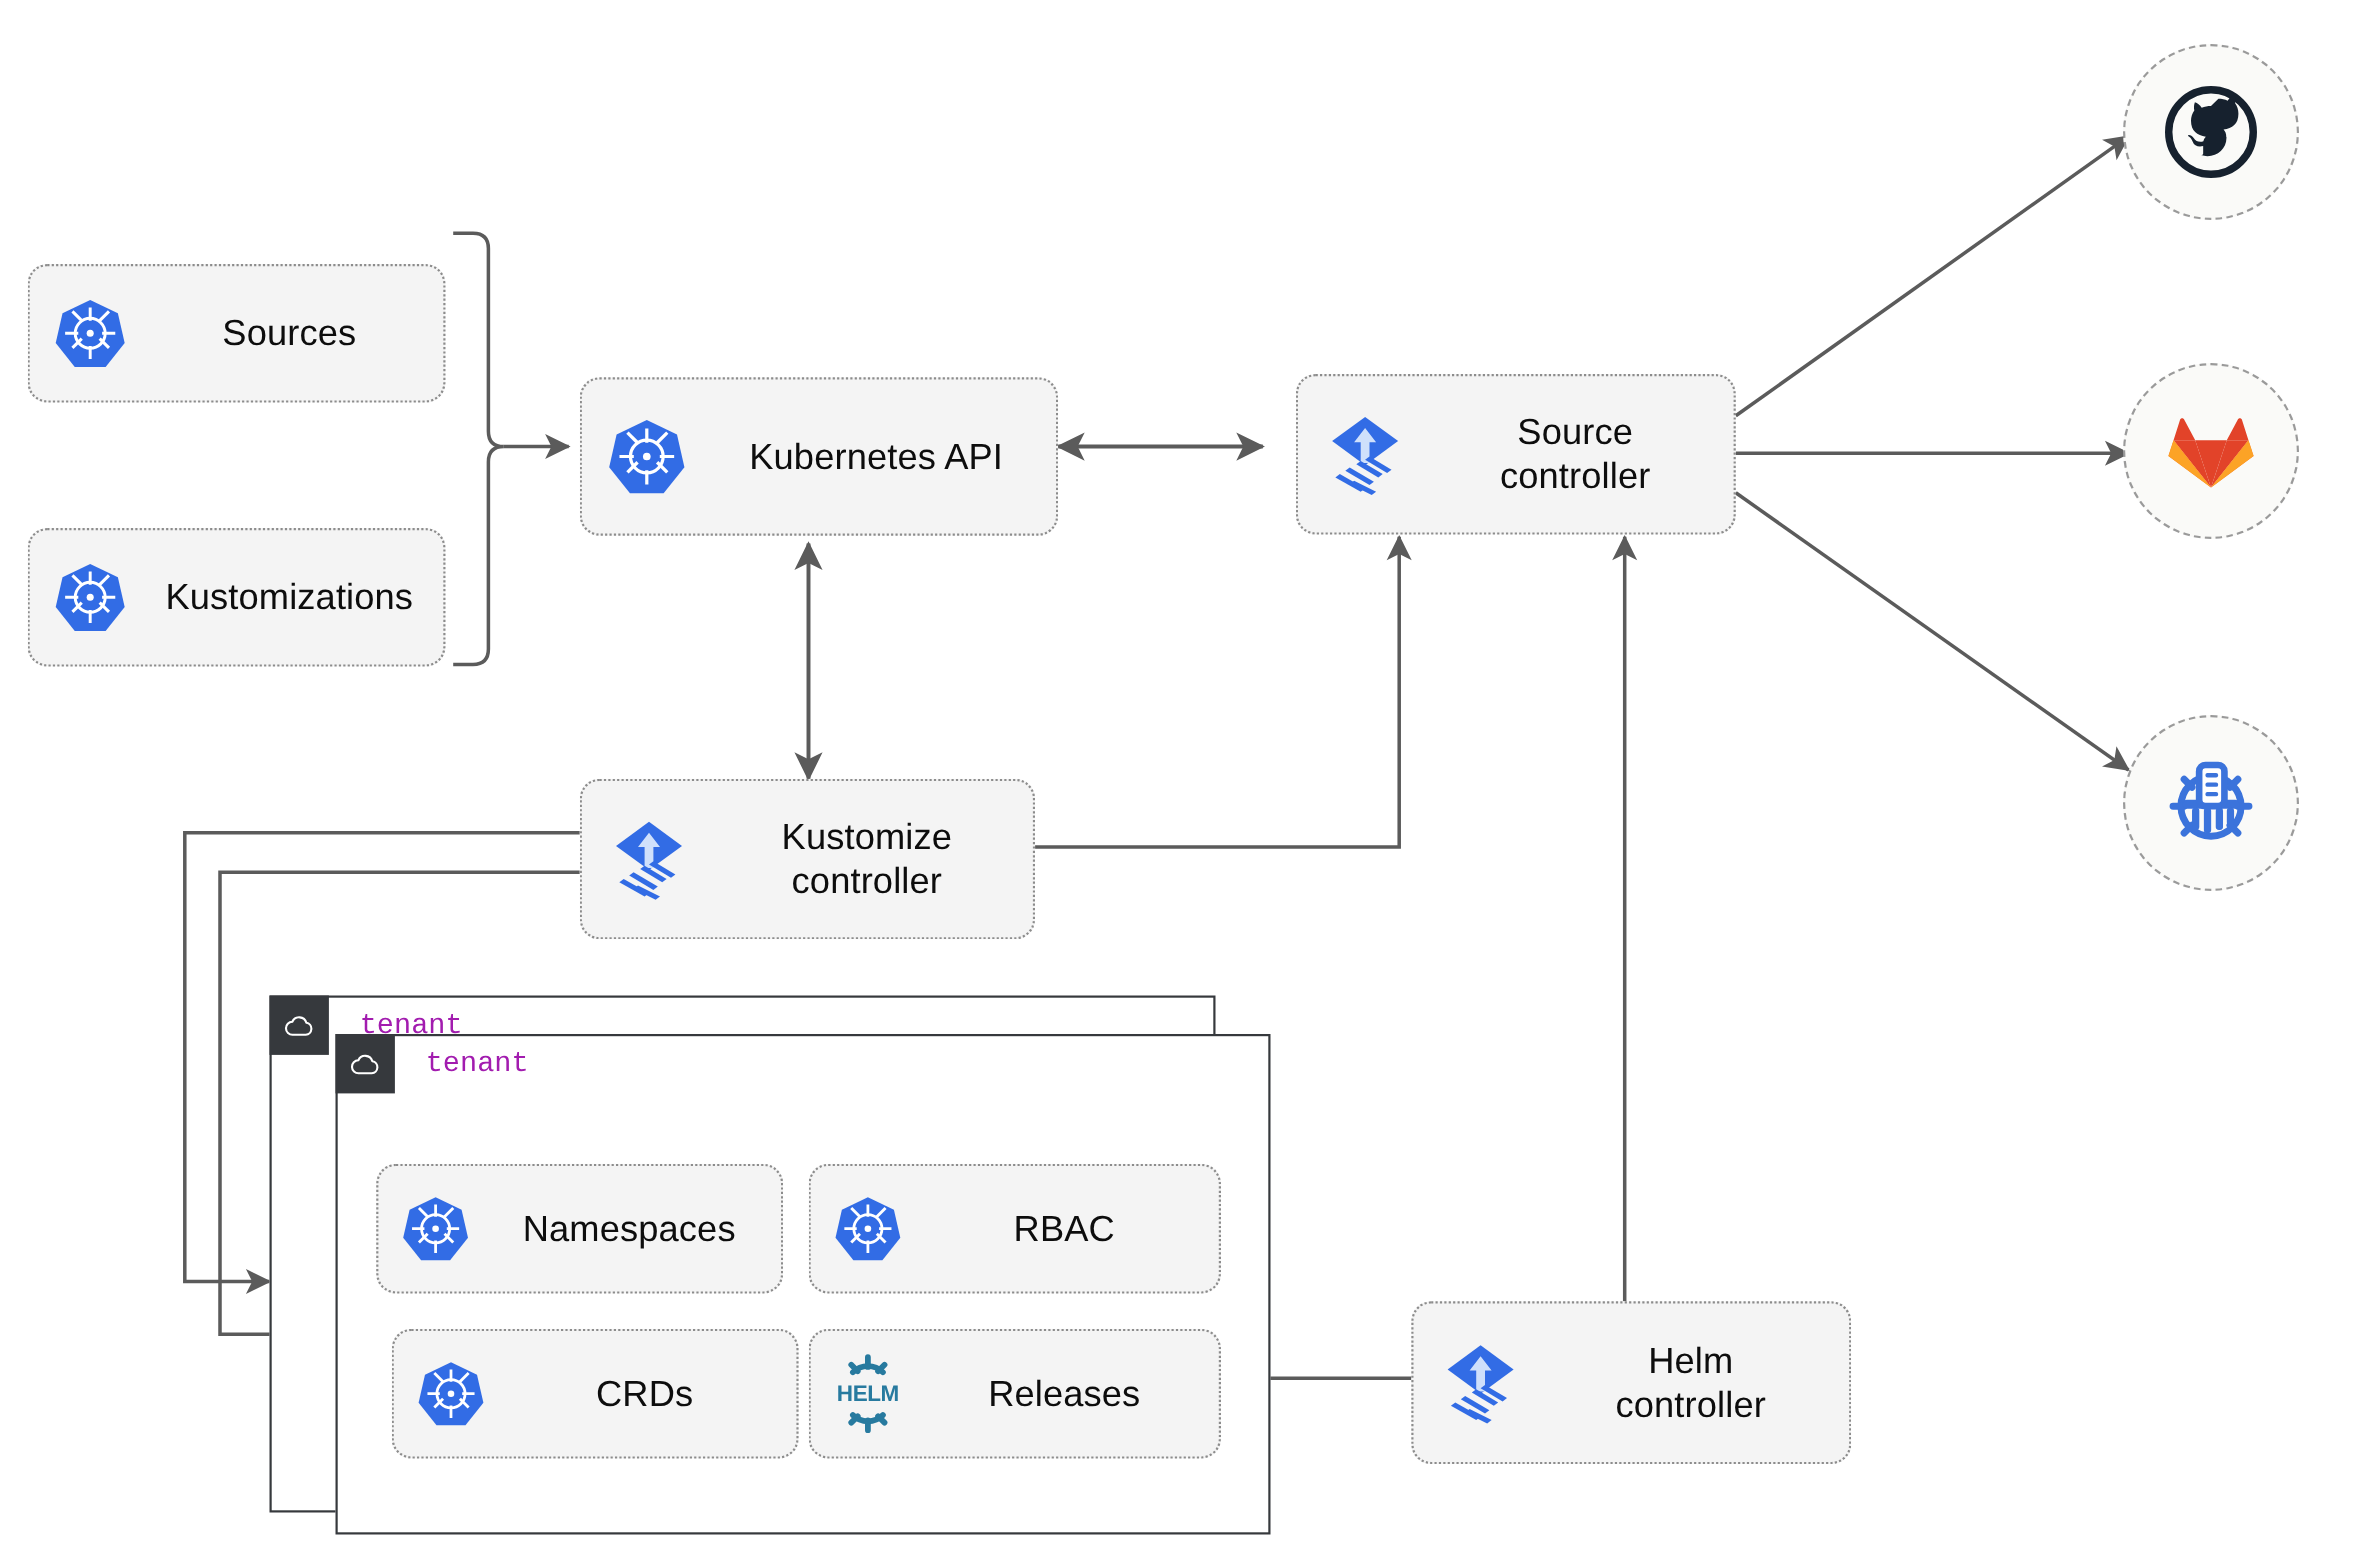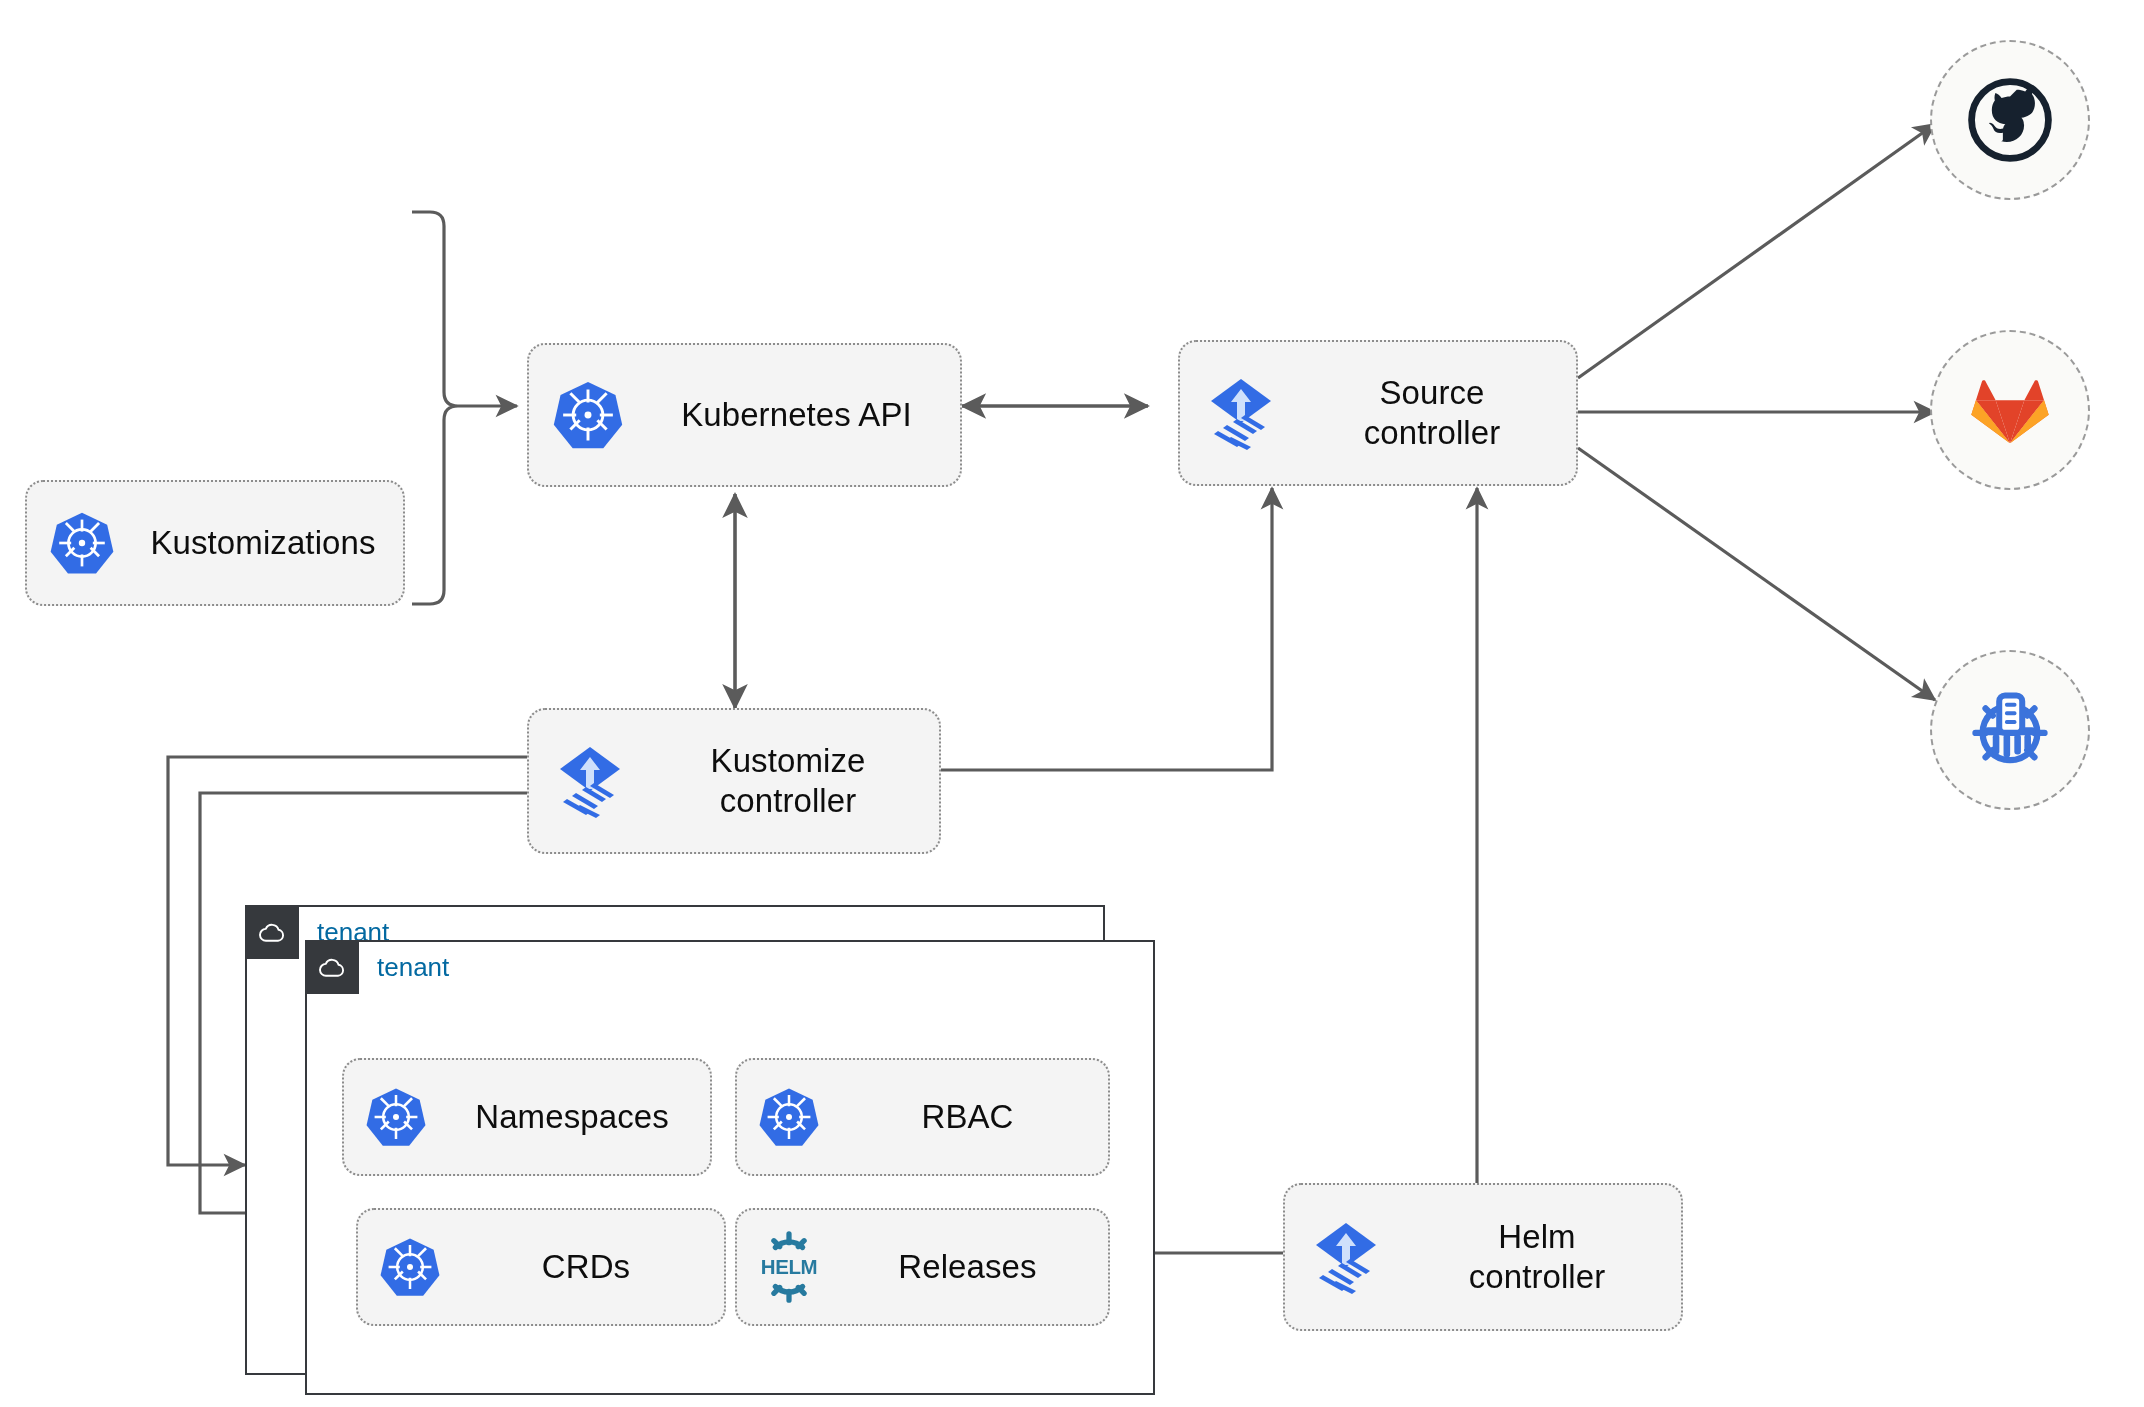--- a/index.html
+++ b/index.html
@@ -34,21 +34,21 @@
   .tenant{
     position:absolute;background:#ffffff;border:2.5px solid #36393d;box-sizing:border-box;
   }
   .tenant-hdr{
     position:absolute;top:0;left:0;height:54px;display:flex;align-items:center;
   }
   .tenant-badge{
     width:54px;height:54px;background:#36393d;display:flex;align-items:center;justify-content:center;
   }
   .tenant-name{
-    font-size:26px;color:#0369a1;padding-left:18px;white-space:nowrap;
+    font-size:26px;color:#a21caf;padding-left:28px;white-space:nowrap;font-family:Liberation Mono, monospace;
   }
 
   svg.wires{position:absolute;left:0;top:0;width:2144px;height:1407px;pointer-events:none;}
   .ln{stroke:#5b5b5b;stroke-width:3.2;fill:none;}
   .lnb{stroke:#5b5b5b;stroke-width:3.6;fill:none;}
 </style>
 </head>
 <body>
 
 <div id="stage">
@@ -76,20 +76,40 @@
     <path class="ln" d="M1578,412 L1935,412" marker-end="url(#ah)"></path>
     <path class="ln" d="M1578,448 L1935,700" marker-end="url(#ah)"></path>
 
     <path class="ln" d="M527,757 L168,757 L168,1165 L245,1165" marker-end="url(#ah)"></path>
 
     <path class="ln" d="M527,793 L200,793 L200,1213 L305,1213" marker-end="url(#ah)"></path>
 
     <path class="ln" d="M1283,1253 L1110,1253" marker-end="url(#ah)"></path>
   </svg>
 
+  <div class="node" style="left:25px;top:240px;width:380px;height:126px;">
+    <span class="ico" style="width:110px;">
+      <svg width="66" height="66" viewBox="0 0 64 64">
+        <path d="M32 2.6 56.4 14.3 62.4 40.6 45.6 61.6 18.4 61.6 1.6 40.6 7.6 14.3Z" fill="#326CE5"></path>
+        <g fill="#fff">
+          <circle cx="32" cy="32" r="3.1"></circle>
+          <path d="M30.7 9.3h2.6v11.6h-2.6z"></path>
+          <path d="M30.7 43.1h2.6v11.6h-2.6z"></path>
+          <path d="M9.9 30.7h11.6v2.6H9.9z"></path>
+          <path d="M42.5 30.7h11.6v2.6H42.5z"></path>
+          <path d="M15.4 13.6l1.9-1.9 8.2 8.2-1.9 1.9z"></path>
+          <path d="M39.4 37.6l1.9-1.9 8.2 8.2-1.9 1.9z"></path>
+          <path d="M47.6 11.7l1.9 1.9-8.2 8.2-1.9-1.9z"></path>
+          <path d="M23.6 35.7l1.9 1.9-8.2 8.2-1.9-1.9z"></path>
+          <circle cx="32" cy="32" r="13.2" fill="none" stroke="#fff" stroke-width="2.6"></circle>
+        </g>
+      </svg>
+    </span>
+    <span class="lbl">Sources</span>
+  </div>
 
   <div class="node" style="left:25px;top:480px;width:380px;height:126px;">
     <span class="ico" style="width:110px;">
       <svg width="66" height="66" viewBox="0 0 64 64">
         <path d="M32 2.6 56.4 14.3 62.4 40.6 45.6 61.6 18.4 61.6 1.6 40.6 7.6 14.3Z" fill="#326CE5"></path>
         <g fill="#fff">
           <circle cx="32" cy="32" r="3.1"></circle>
           <path d="M30.7 9.3h2.6v11.6h-2.6z"></path>
             <path d="M30.7 43.1h2.6v11.6h-2.6z"></path>
           <path d="M9.9 30.7h11.6v2.6H9.9z"></path>

